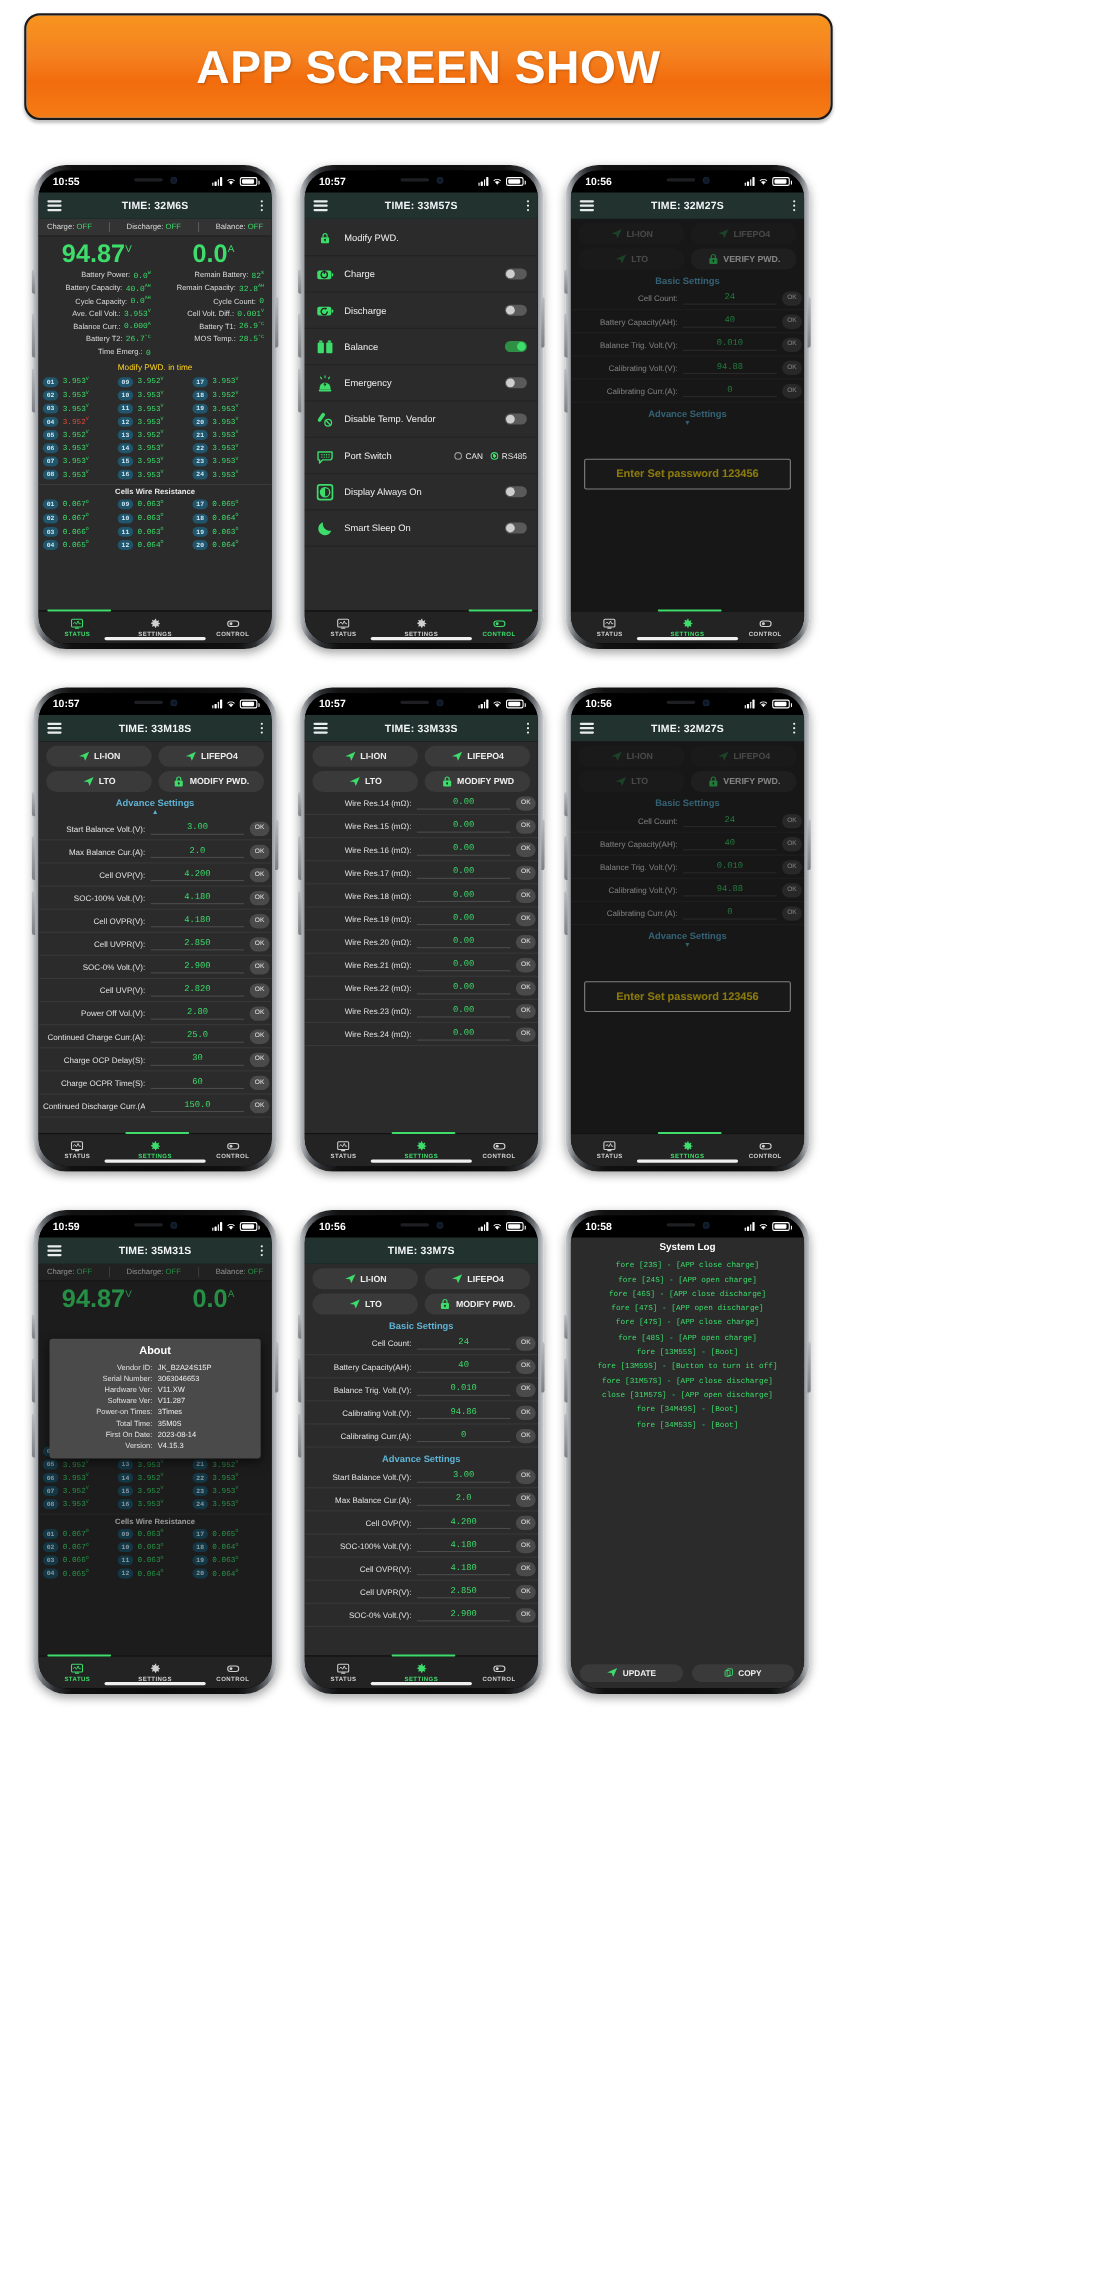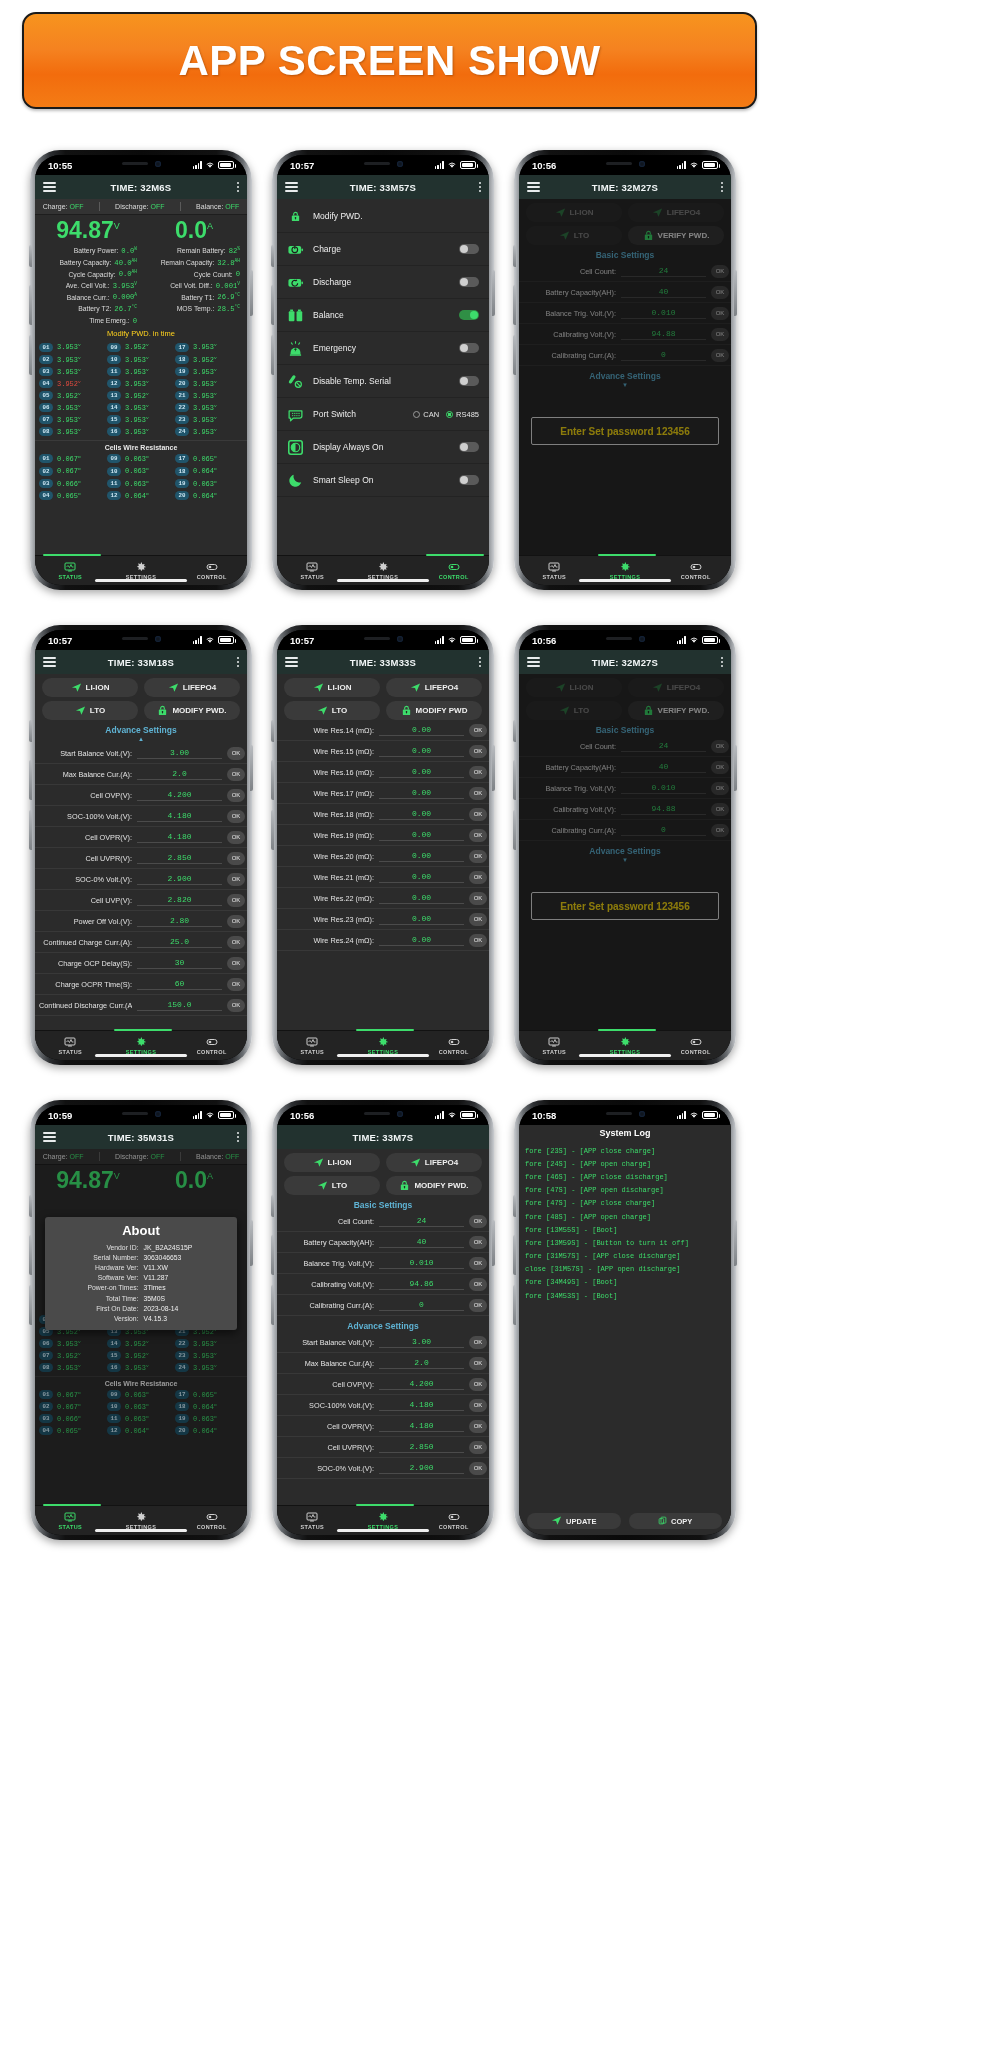--- a/index.html
+++ b/index.html
@@ -203,30 +203,30 @@
     color:#ffe014; font-size:10px; font-weight:bold; border-radius:2px;
   }
   .overlay-dim{ position:absolute; inset:0; background:rgba(0,0,0,.45); pointer-events:none;}
 
   
   .aboutdlg{
     position:absolute; left:10px; right:10px; top:68px;
     background:#4a4a4a; border-radius:3px; padding:4px 0 6px; z-index:5;
     box-shadow:0 3px 10px rgba(0,0,0,.6);
   }
-  .abouttitle{ text-align:center; color:#fff; font-size:13px; font-weight:bold; padding:2px 0 4px;}
+  .abouttitle{ text-align:center; color:#fff; font-size:10px; font-weight:bold; padding:2px 0 4px;}
   .aboutrow{ display:flex; font-size:6.8px; color:#e0e0e0; padding:1.6px 8px; gap:5px;}
   .aboutrow .ak{ flex:1; text-align:right;}
   .aboutrow .av{ flex:1; text-align:left; color:#f0f0f0;}
 
   
   .logwrap{ padding:2px 0 0; }
   .logtitle{ text-align:center; color:#fff; font-size:9px; font-weight:bold; padding:3px 0 4px;}
   .logline{ color:#3ddc6b; font-size:7px; font-family:"Liberation Mono", monospace;
-            padding:2.6px 6px; white-space:nowrap; overflow:hidden;}
+            padding:2.6px 6px; white-space:nowrap; overflow:hidden;text-align:center;}
   .logbtns{ position:absolute; left:0; right:1px; bottom:0; display:flex; gap:8px; padding:5px 8px 6px;}
   .logbtn{
     flex:1; height:16px; border-radius:8px; background:#3a3a3a; color:#efefef;
     display:flex; align-items:center; justify-content:center; gap:4px; font-size:7.5px; font-weight:bold;
   }
 </style>
 </head>
 <body>
 
 <div class="page">
@@ -656,21 +656,21 @@
                 </span>
               </div>
               <div class="trow">
       <span class="ticon">
                   <svg width="17" height="17" viewBox="0 0 24 24">
                     <rect x="5" y="2.5" width="4.6" height="13" rx="2.3" transform="rotate(35 7.3 9)" fill="#3ddc6b"></rect>
                     <circle cx="16" cy="16" r="4.3" fill="none" stroke="#3ddc6b" stroke-width="1.7"></circle>
                     <path d="M13.2 13.2l5.6 5.6" stroke="#3ddc6b" stroke-width="1.7"></path>
                   </svg>
                 </span>
-      <span class="tlabel">Disable Temp. Serial</span>
+      <span class="tlabel">Disable Temp. Vendor</span>
                 <span class="toggle ">
                   <i></i>
                 </span>
               </div>
               <div class="trow">
       <span class="ticon">
                   <svg width="17" height="17" viewBox="0 0 24 24">
                     <path d="M3 7h18v7a3 3 0 0 1-3 3H9l-4 4v-4H3z" fill="none" stroke="#3ddc6b" stroke-width="1.8" stroke-linejoin="round"></path>
                     <g fill="#3ddc6b">
                       <circle cx="8" cy="10.5" r=".9"></circle>

